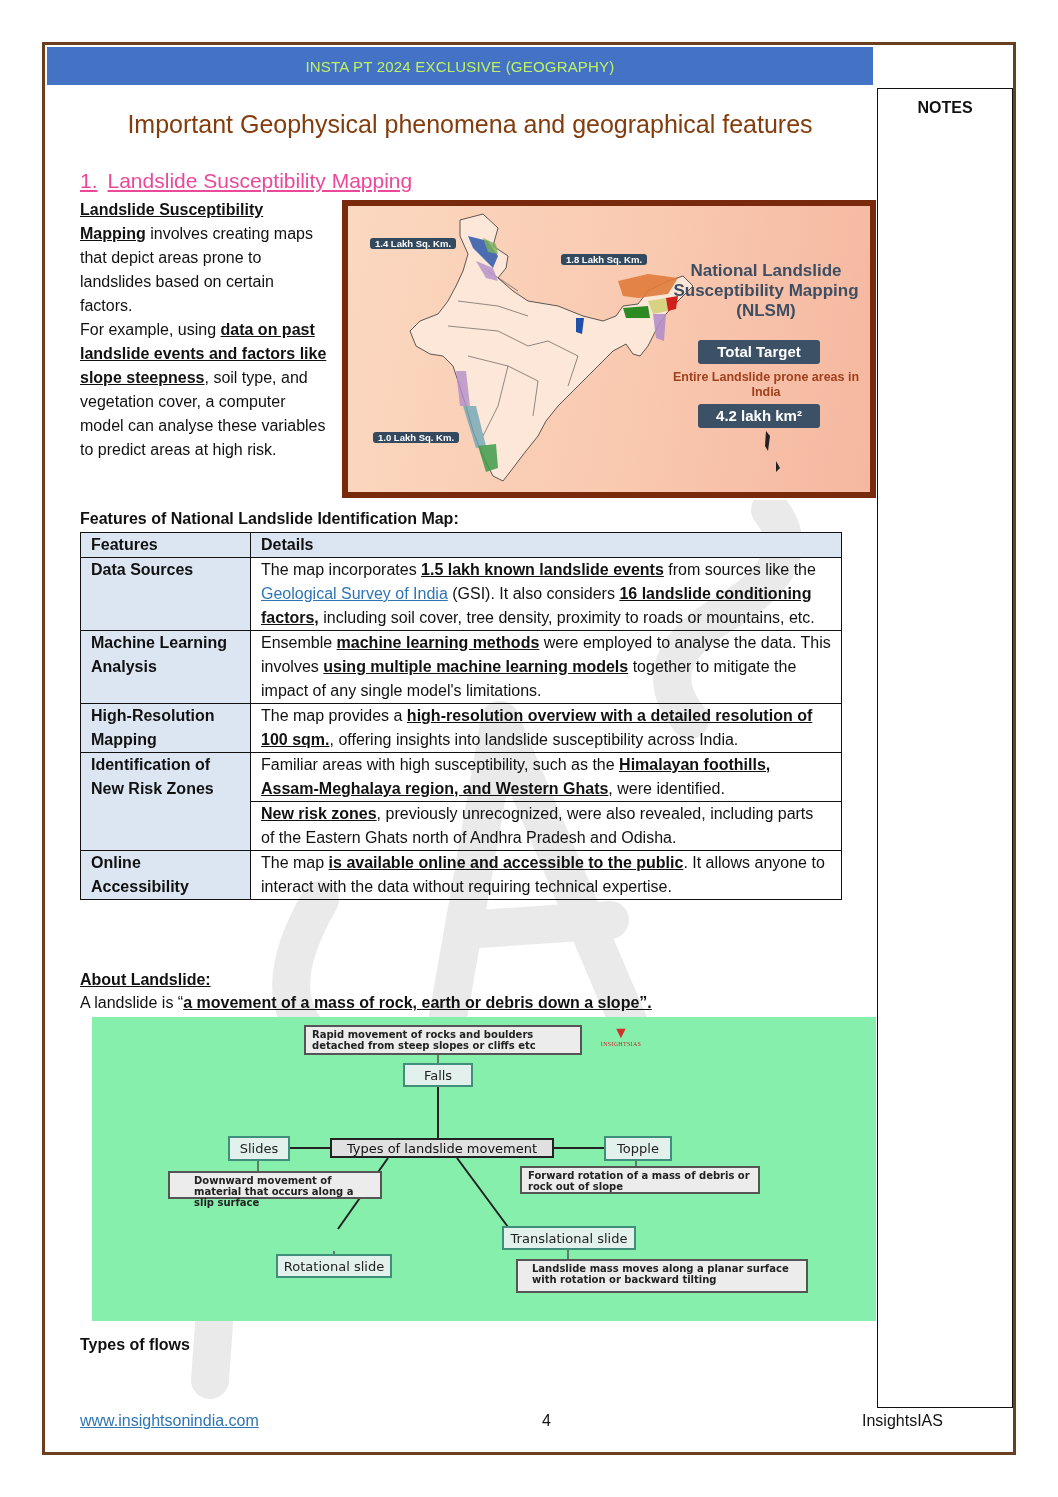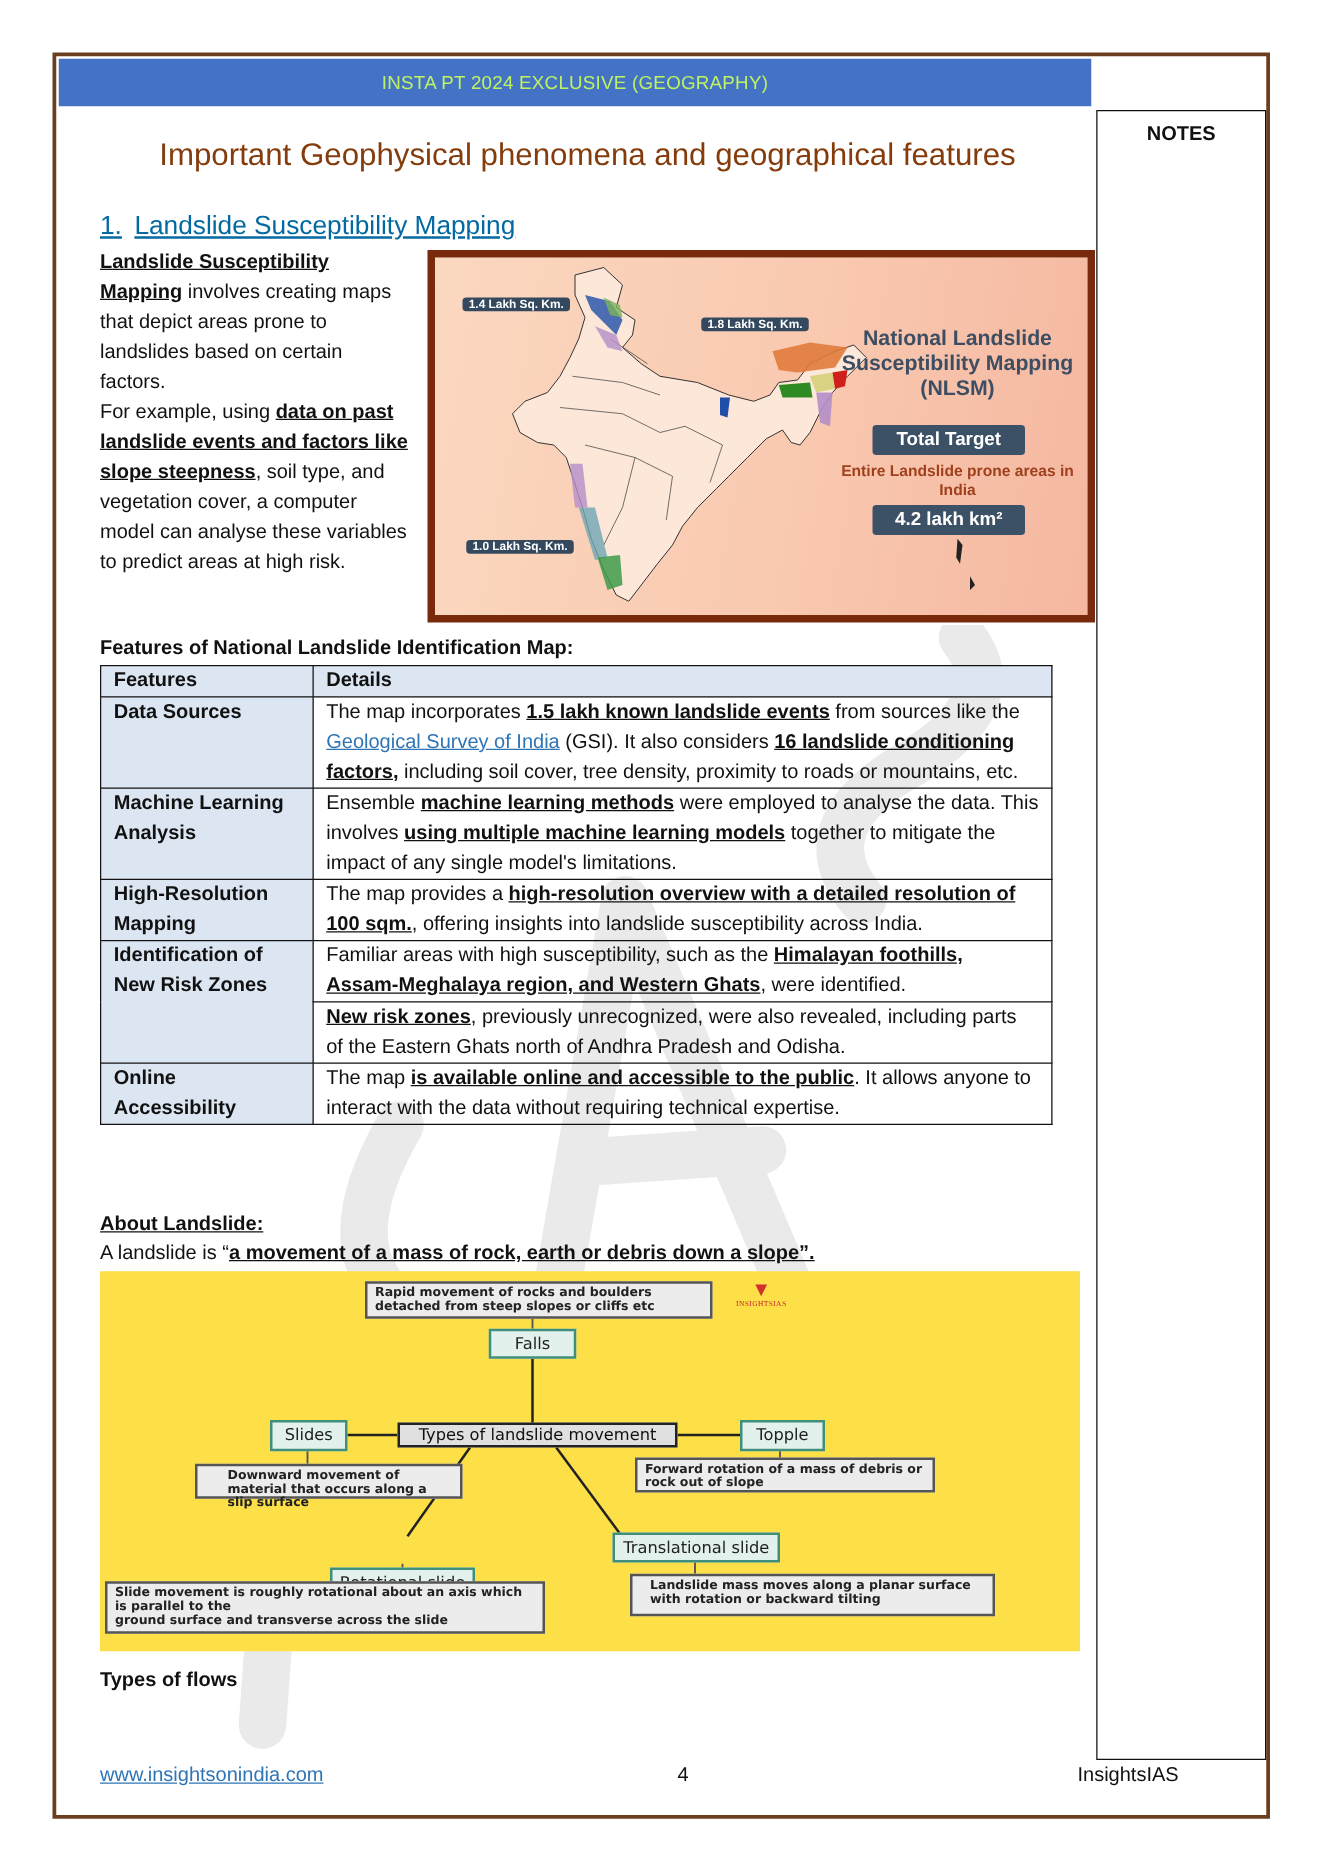--- a/index.html
+++ b/index.html
@@ -8,21 +8,21 @@
 
   .page-frame { position: absolute; left: 42px; top: 42px; width: 974px; height: 1413px; border: 3px solid #6b3e1f; }
   .header-bar { position: absolute; left: 47px; top: 47px; width: 826px; height: 38px; background: #4472c4; color: #bef264;
     font-size: 15px; display: flex; align-items: center; justify-content: center; letter-spacing: 0.2px; }
   .notes-box { position: absolute; left: 877px; top: 88px; width: 136px; height: 1320px; border: 1.5px solid #111; }
   .notes-title { position: absolute; top: 10px; left: 0; right: 0; text-align: center; font-weight: bold; font-size: 16px; }
 
   .watermark { position: absolute; left: 170px; top: 500px; width: 700px; height: 900px; pointer-events: none; }
 
   .main-title { position: absolute; left: 80px; top: 110px; width: 780px; text-align: center; font-size: 25px; color: #843c0c; }
-  .section-heading { position: absolute; left: 80px; top: 169px; font-size: 21px; color: #0369a1; text-decoration: underline; }
+  .section-heading { position: absolute; left: 80px; top: 169px; font-size: 21px; color: #ec4899; text-decoration: underline; }
   .section-heading .num { margin-right: 10px; }
 
   .intro { position: absolute; left: 80px; top: 198px; width: 250px; font-size: 16px; line-height: 24px; }
   .intro .ul { font-weight: bold; text-decoration: underline; }
 
   .map-figure { position: absolute; left: 342px; top: 200px; width: 534px; height: 298px; border: 6px solid #7a2a0c;
     background: linear-gradient(100deg, #fbd8c0 0%, #f9c9b0 55%, #f5b7a0 100%); overflow: hidden; }
   .map-svg { position: absolute; left: 0; top: 0; }
   .map-label { position: absolute; background: #34495e; color: #fff; font-weight: bold; font-size: 9.5px; padding: 0 5px; border-radius: 3px; }
   .nlsm-title { position: absolute; left: 318px; top: 55px; width: 200px; text-align: center; color: #3d4e63; font-weight: bold; font-size: 17px; line-height: 20px; }
@@ -34,21 +34,21 @@
   table.features td, table.features th { border: 1.5px solid #111; padding: 0 10px; vertical-align: top; text-align: left; }
   table.features th { background: #dce6f2; font-weight: bold; }
   table.features td.feat { background: #dce6f2; font-weight: bold; width: 170px; }
   table.features .ul { font-weight: bold; text-decoration: underline; }
   table.features .link { color: #2e75b6; text-decoration: underline; }
 
   .about-heading { position: absolute; left: 80px; top: 971px; font-weight: bold; font-size: 16px; text-decoration: underline; }
   .about-text { position: absolute; left: 80px; top: 994px; font-size: 16px; }
   .about-text .ul { font-weight: bold; text-decoration: underline; }
 
-  .diagram { position: absolute; left: 80px; top: 1017px; width: 784px; height: 304px; background: #fde047; }
+  .diagram { position: absolute; left: 92px; top: 1017px; width: 784px; height: 304px; background: #86efac; }
   .d-box { position: absolute; border: 2px solid #555; background: #ececec; font-weight: bold; font-size: 10px; line-height: 11px; padding: 2px 6px; color: #222; font-family: "DejaVu Sans", sans-serif; }
   .d-node { position: absolute; border: 2px solid #3f8f7a; background: #e3f1ec; font-size: 13px; text-align: center; color: #222; display: flex; align-items: center; justify-content: center; font-family: "DejaVu Sans", sans-serif; }
   .d-center { position: absolute; border: 2px solid #222; background: #e0e0e0; font-size: 13px; display: flex; align-items: center; justify-content: center; font-family: "DejaVu Sans", sans-serif; }
   .d-lines { position: absolute; left: 0; top: 0; }
   .logo { position: absolute; left: 504px; top: 8px; width: 50px; height: 30px; text-align: center; }
   .logo-text { font-size: 6px; color: #c0282d; font-family: "Liberation Serif", serif; letter-spacing: 0.3px; }
 
   .flows-heading { position: absolute; left: 80px; top: 1336px; font-weight: bold; font-size: 16px; }
 
   .footer-link { position: absolute; left: 80px; top: 1412px; font-size: 16px; color: #2e75b6; text-decoration: underline; }
@@ -172,21 +172,20 @@
     <div style="color:#d32f2f;font-size:16px;line-height:16px;">▼</div>
     <div class="logo-text">INSIGHTSIAS</div>
   </div>
   <div class="d-node" style="left:311px;top:46px;width:70px;height:24px;">Falls</div>
   <div class="d-center" style="left:238px;top:121px;width:224px;height:20px;">Types of landslide movement</div>
   <div class="d-node" style="left:136px;top:119px;width:62px;height:25px;">Slides</div>
   <div class="d-box" style="left:76px;top:154px;width:214px;height:28px;padding-left:24px;">Downward movement of material that occurs along a slip surface</div>
   <div class="d-node" style="left:512px;top:119px;width:68px;height:25px;">Topple</div>
   <div class="d-box" style="left:428px;top:149px;width:240px;height:28px;">Forward rotation of a mass of debris or rock out of slope</div>
   <div class="d-node" style="left:184px;top:211px;width:116px;height:24px;margin-top:26px;">Rotational slide</div>
-  <div class="d-box" style="left:4px;top:248px;width:352px;height:42px;"><span>Slide movement is roughly rotational about an axis which is parallel to the</span><br><span>ground surface and transverse across the slide</span></div>
   <div class="d-node" style="left:410px;top:209px;width:134px;height:24px;">Translational slide</div>
   <div class="d-box" style="left:424px;top:242px;width:292px;height:34px;padding-left:14px;">Landslide mass moves along a planar surface with rotation or backward tilting</div>
 </div>
 
 <div class="flows-heading">Types of flows</div>
 
 <a class="footer-link">www.insightsonindia.com</a>
 <div class="footer-page">4</div>
 <div class="footer-brand">InsightsIAS</div>
 

